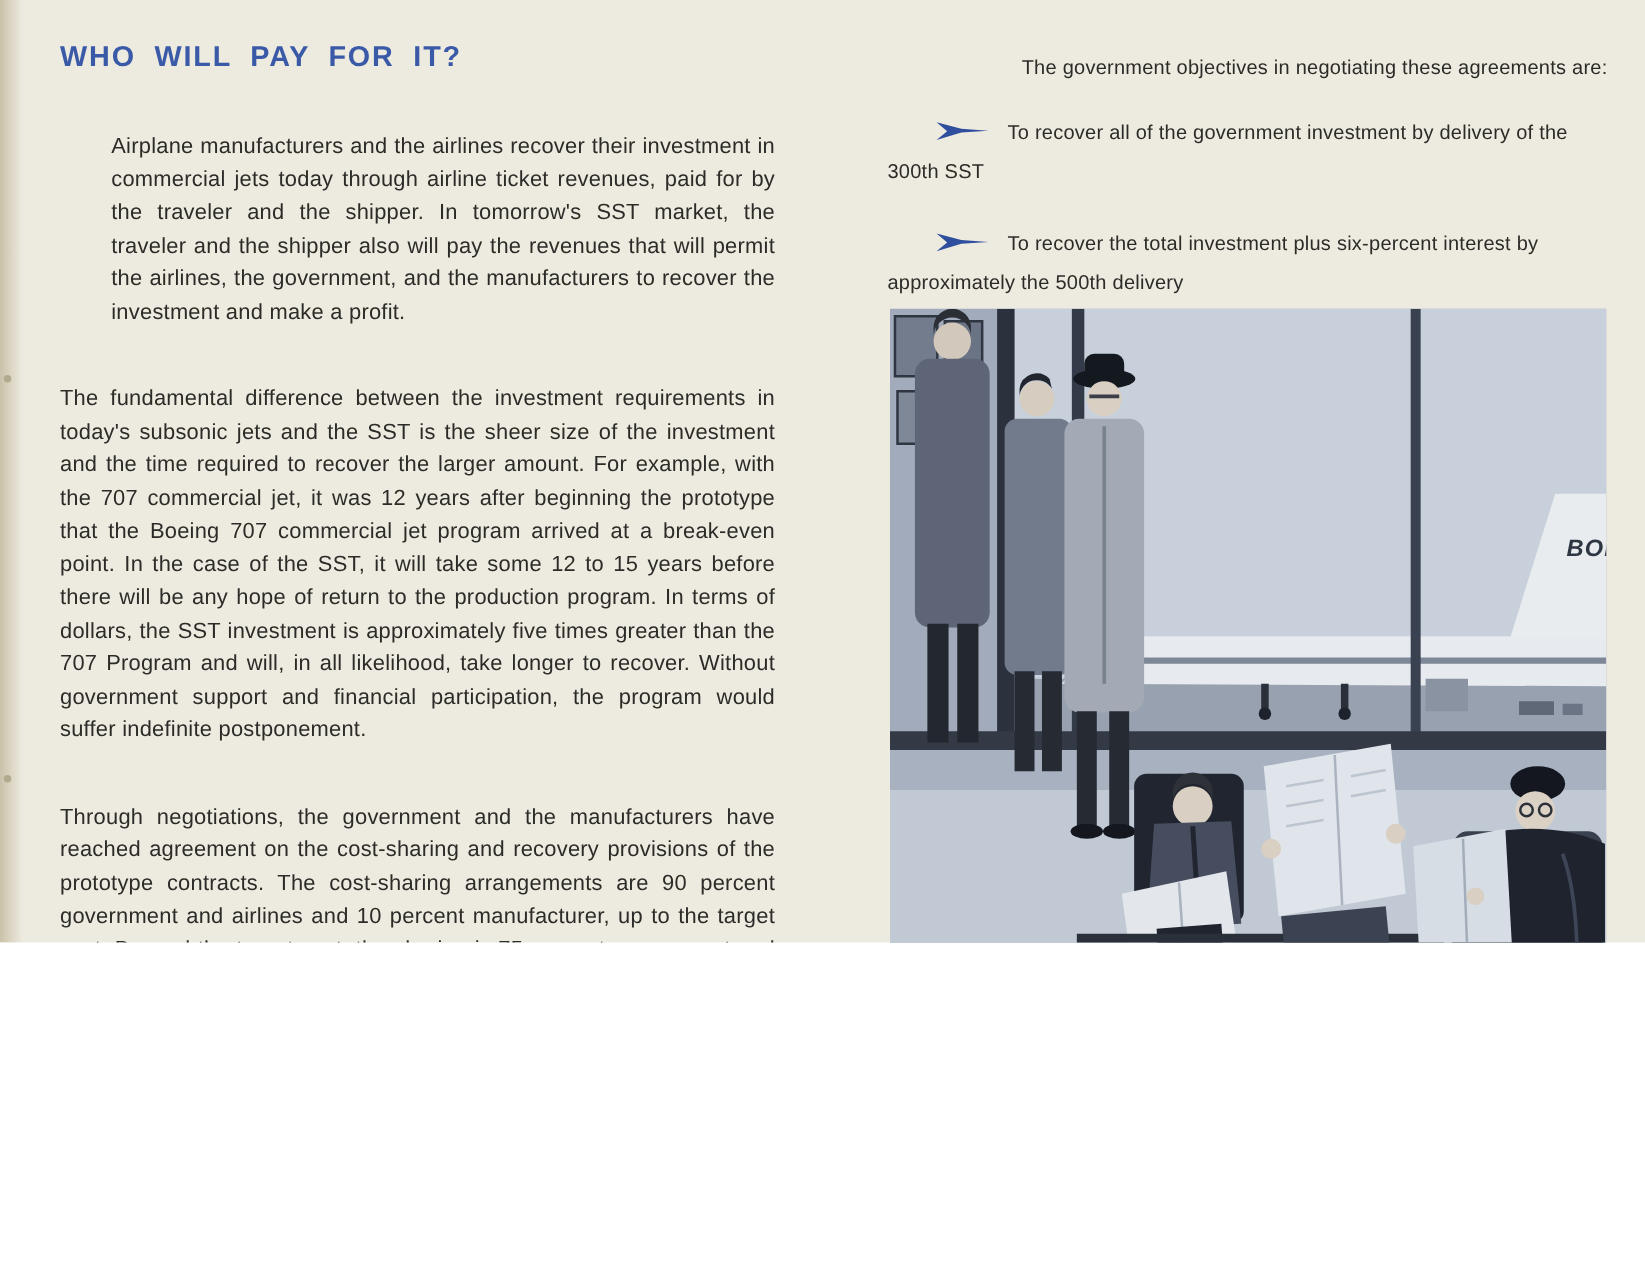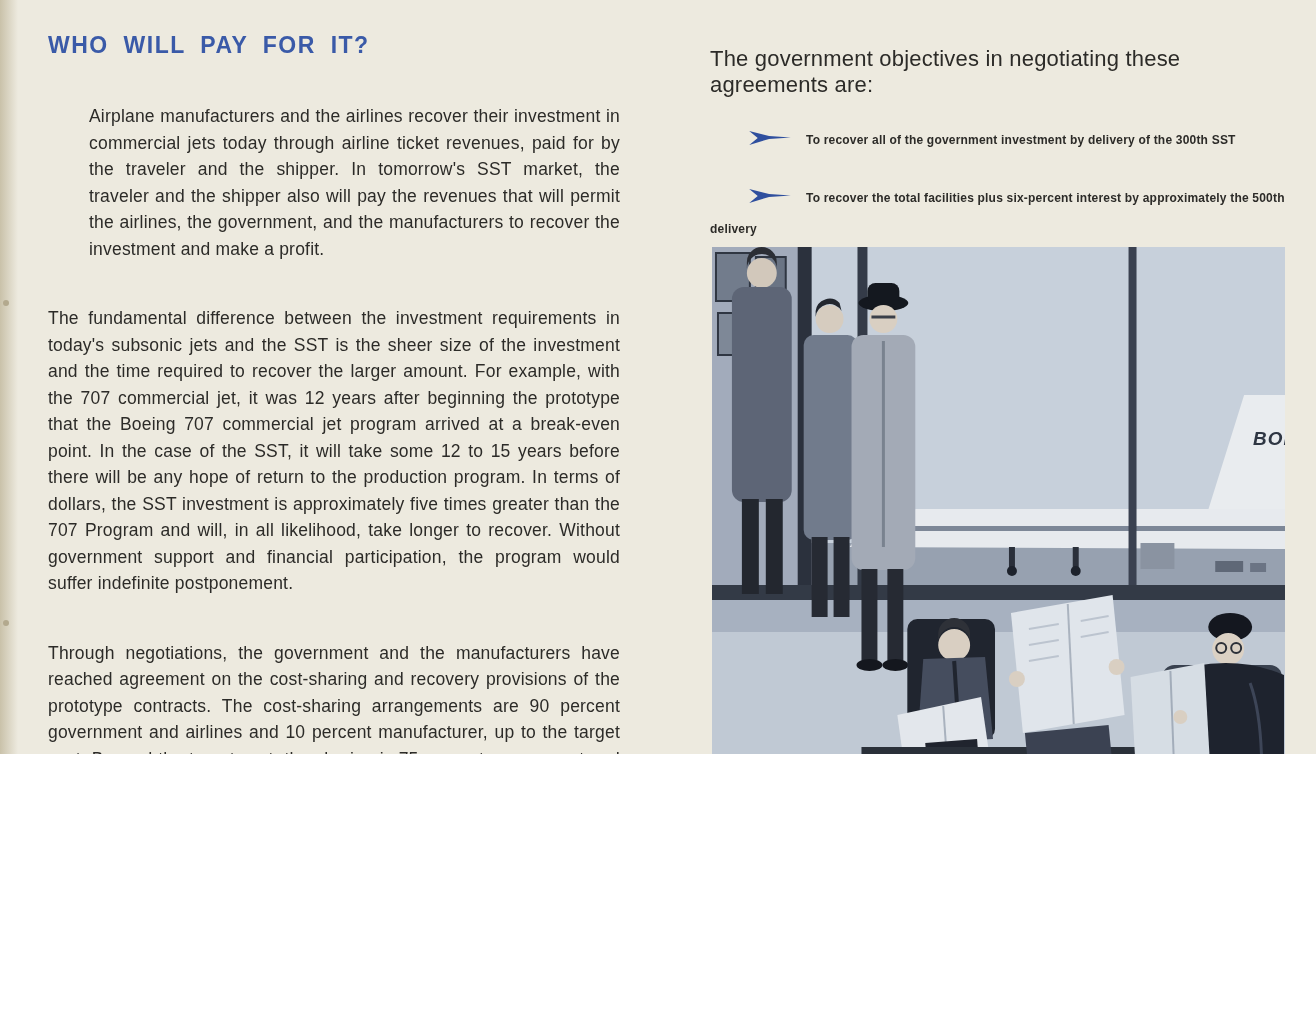--- a/index.html
+++ b/index.html
@@ -36,30 +36,30 @@
     text-align: justify;
     letter-spacing: 0.2px;
   }
   .body-copy p.first { margin-top: 44px; margin-left: 41px; }
   .body-copy p + p { margin-top: 43px; }
 
   .col-right {
     position: absolute; left: 710px; top: 46px; width: 576px;
   }
   .intro {
-    font-size: 22px; color: var(--body-text, #2c2b28);
+    font-size: 16px; color: var(--body-text, #2c2b28);
     letter-spacing: 0.2px;
+    text-align: right;
   }
   .objective {
     margin-top: 27px;
-    font-size: 12px; line-height: 31px;
+    font-size: 16px; line-height: 31px;
     color: var(--body-text, #2c2b28);
     text-indent: 38px;
     letter-spacing: 0.2px;
-    font-weight: bold;
   }
   .objective-arrow {
     display: inline-block; width: 44px; height: 17px;
     margin-right: 14px; vertical-align: -2px;
   }
   .objective-arrow path { fill: var(--arrow-blue, #2f4f9e); }
 
   .illustration {
     position: absolute; left: 712px; top: 247px;
     width: 573px; height: 738px;
@@ -89,21 +89,21 @@
 
     <p class="objective">
       <svg class="objective-arrow" viewBox="0 0 46 18" aria-hidden="true">
           <path d="M1 17 L22 10.5 L45 9 L22 7.5 L1 2 L10 9.5 Z"></path>
         </svg><span>To recover all of the government investment by delivery of the 300th SST</span>
     </p>
 
     <p class="objective">
       <svg class="objective-arrow" viewBox="0 0 46 18" aria-hidden="true">
           <path d="M1 17 L22 10.5 L45 9 L22 7.5 L1 2 L10 9.5 Z"></path>
-        </svg><span>To recover the total facilities plus six-percent interest by approximately the 500th delivery</span>
+        </svg><span>To recover the total investment plus six-percent interest by approximately the 500th delivery</span>
     </p>
   </div>
 
   <div class="illustration">
     <svg viewBox="0 0 575 738" preserveAspectRatio="none">
 
       <rect width="575" height="738" fill="var(--illustration-background, #b7c1d0)"></rect>
 
       <rect x="0" y="0" width="575" height="340" fill="#c7d0db"></rect>
 

